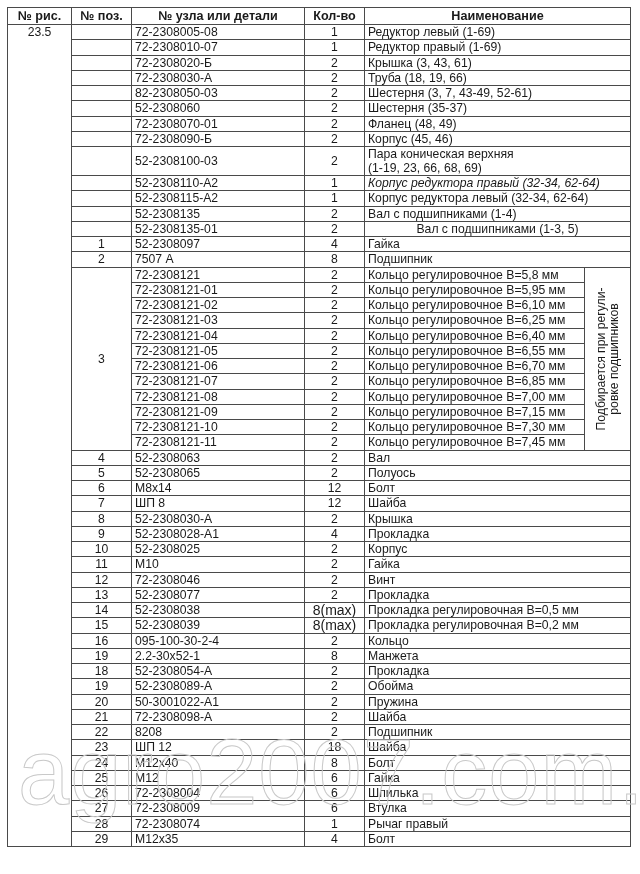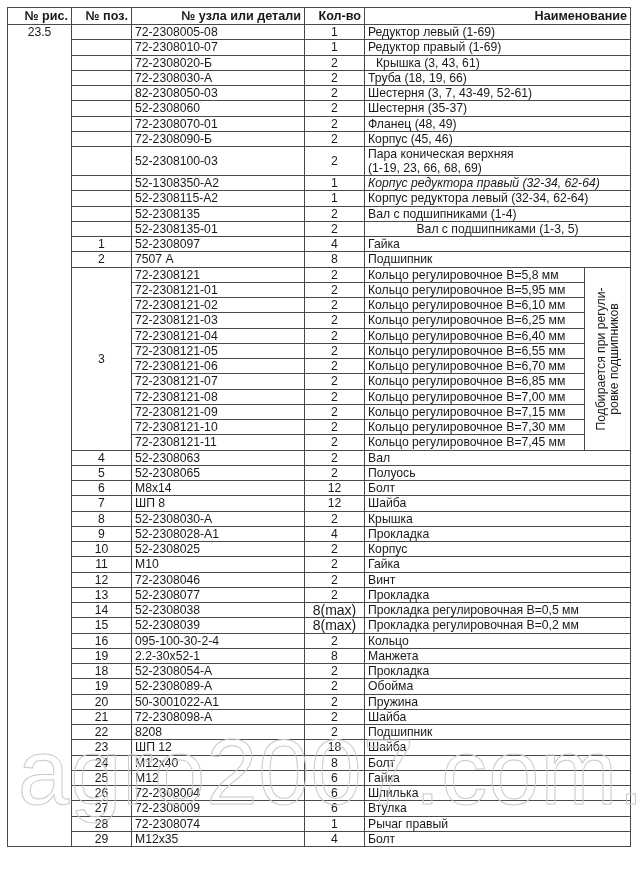--- a/index.html
+++ b/index.html
@@ -2,21 +2,21 @@
 <html><head>
 <meta charset="utf-8">
 <style>
   html, body { margin: 0; padding: 0; background: #ffffff; }
   body { width: 640px; height: 874px; position: relative; overflow: hidden;
          font-family: "Liberation Sans", sans-serif; color: #1a1a1a; }
   table.parts { position: absolute; left: 7px; top: 7px; width: 623px;
                 border-collapse: collapse; table-layout: fixed; font-size: 12.2px; }
   table.parts td, table.parts th { border: 1px solid #4a4a4a; padding: 0 3px;
                 height: 14.25px; line-height: 14px; white-space: nowrap; overflow: hidden; }
-  table.parts th { font-weight: bold; text-align: right; height: 16px; font-size: 12.6px; }
+  table.parts th { font-weight: bold; text-align: center; height: 16px; font-size: 12.6px; }
   th.c-fig, td.c-fig { text-align: center; }
   th.c-pos, td.c-pos { text-align: center; }
   td.c-qty { text-align: center; }
   th.c-qty { text-align: center; }
   td.c-num { padding-left: 4px; }
   td.c-name { padding-left: 4px; }
   td.fig-cell { vertical-align: top; text-align: center; border-bottom: 1px solid #4a4a4a; }
   td.double { height: 29.5px; line-height: 14px; white-space: normal; }
   td.qty-small { font-size: 14px; }
   td.note-cell { padding: 0; vertical-align: middle; text-align: center; position: relative; }
@@ -63,21 +63,21 @@
         <td class="c-qty">1</td>
         <td class="c-name" colspan="2">
           <span style="display: block;">Редуктор правый (1-69)</span>
         </td>
       </tr>
       <tr>
         <td class="c-pos"></td>
         <td class="c-num">72-2308020-Б</td>
         <td class="c-qty">2</td>
         <td class="c-name" colspan="2">
-          <span style="display: block; margin-left: 8px;">Крышка (3, 43, 61)</span>
+          <span style="display: block;">Крышка (3, 43, 61)</span>
         </td>
       </tr>
       <tr>
         <td class="c-pos"></td>
         <td class="c-num">72-2308030-А</td>
         <td class="c-qty">2</td>
         <td class="c-name" colspan="2">
           <span style="display: block;">Труба (18, 19, 66)</span>
         </td>
       </tr>
@@ -117,21 +117,21 @@
         <td class="c-pos double"></td>
         <td class="c-num double">52-2308100-03</td>
         <td class="c-qty double">2</td>
         <td class="c-name double" colspan="2">
           <span style="display: block;">Пара коническая верхняя</span>
           <span style="display: block;">(1-19, 23, 66, 68, 69)</span>
         </td>
       </tr>
       <tr>
         <td class="c-pos"></td>
-        <td class="c-num">52-1308350-А2</td>
+        <td class="c-num">52-2308110-А2</td>
         <td class="c-qty">1</td>
         <td class="c-name" colspan="2">
           <span style="display: block; font-style: italic;">Корпус редуктора правый (32-34, 62-64)</span>
         </td>
       </tr>
       <tr>
         <td class="c-pos"></td>
         <td class="c-num">52-2308115-А2</td>
         <td class="c-qty">1</td>
         <td class="c-name" colspan="2">

